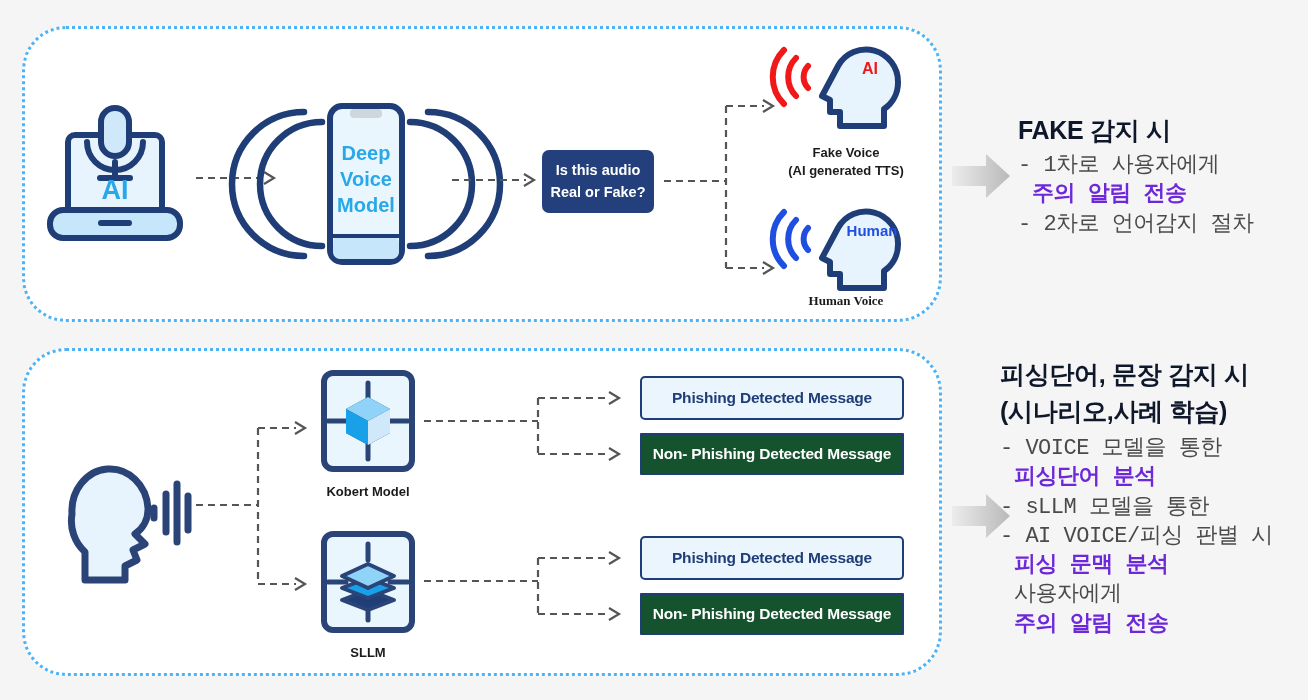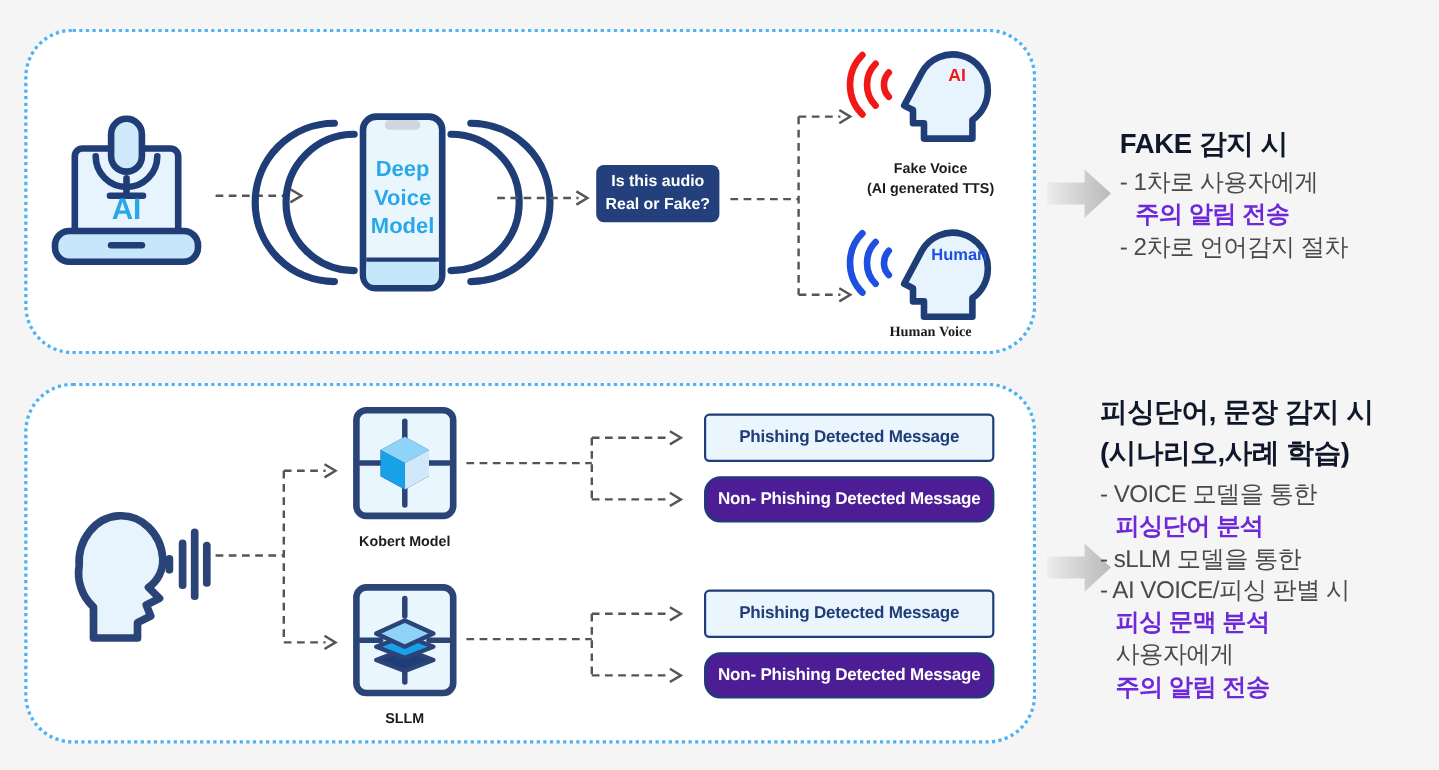--- a/index.html
+++ b/index.html
@@ -32,20 +32,21 @@
     font-weight: bold;
     font-size: 25px;
     letter-spacing: -0.3px;
     white-space: nowrap;
   }
   .body-line {
     color: #4a4a4a;
     font-size: 22px;
     letter-spacing: -0.5px;
     white-space: nowrap;
+    font-family: Liberation Mono, monospace;
   }
   .body-line.bold {
     color: #6d28d9;
     font-weight: bold;
   }
   .callout { position: absolute; }
   .callout .heading-blue { margin-bottom: 4px; }
   .callout .body-line { line-height: 1.33; }
 
   
@@ -59,23 +60,23 @@
     font-weight: bold;
     letter-spacing: -0.2px;
   }
   .msgbox.light {
     background: #eaf5fd;
     border: 2.5px solid #1f3d76;
     border-radius: 5px;
     color: #1f3d76;
   }
   .msgbox.dark {
-    background: #4c1d95;
+    background: #14532d;
     border: 2.5px solid #1f3d76;
-    border-radius: 15px;
+    border-radius: 1px;
     color: #ffffff;
   }
   .qbox {
     position: absolute;
     background: #23407c;
     border-radius: 7px;
     color: #ffffff;
     font-size: 14.5px;
     font-weight: bold;
     line-height: 1.45;
@@ -138,21 +139,21 @@
   </svg>
 </div>
 
 <div class="abs" style="left:452px; top:170px;">
   <svg width="90" height="20" viewBox="0 0 90 20">
     <line x1="0" y1="10" x2="74" y2="10" stroke="#555" stroke-width="2.2" stroke-dasharray="7,5"></line>
     <polyline points="72,4 82,10 72,16" fill="none" stroke="#555" stroke-width="2.2"></polyline>
   </svg>
 </div>
 
-<div class="qbox" style="left:542px; top:150px; width:112px; height:52px;">
+<div class="qbox" style="left:542px; top:150px; width:112px; height:63px;">
   <span>Is this audio</span>
   <span>Real or Fake?</span>
 </div>
 
 <div class="abs" style="left:664px; top:92px;">
   <svg width="130" height="195" viewBox="0 0 130 195">
     <g fill="none" stroke="#555" stroke-width="2.2" stroke-dasharray="7,5">
       <line x1="0" y1="89" x2="62" y2="89"></line>
       <line x1="62" y1="14" x2="62" y2="176"></line>
       <line x1="62" y1="14" x2="100" y2="14"></line>

